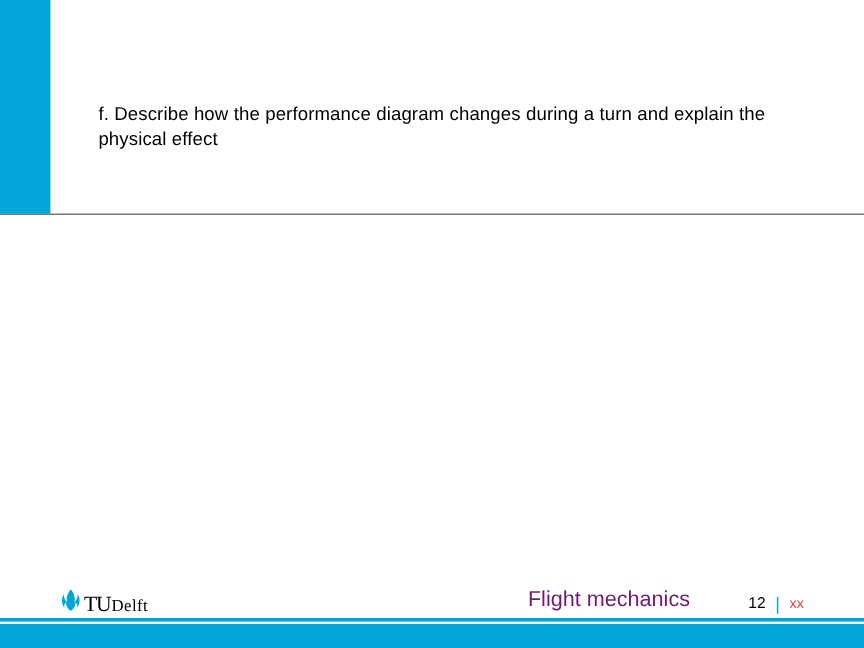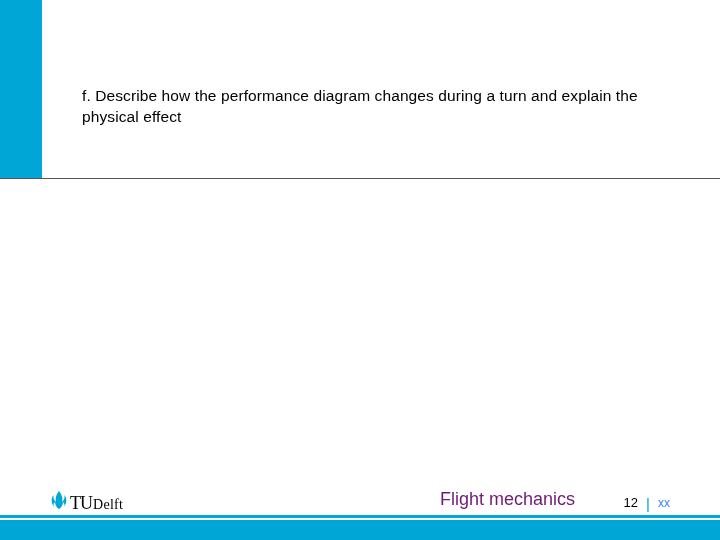--- a/index.html
+++ b/index.html
@@ -13,21 +13,21 @@
   .footer-band { position: absolute; left: 0; bottom: 0; width: 720px; height: 20px; background: #00a6d6; }
   .logo { position: absolute; left: 50px; bottom: 26px; display: flex; align-items: flex-end; gap: 2px; }
   .logo-flame { position: relative; width: 18px; height: 24px; }
   .logo-text { display: flex; align-items: baseline; font-family: Georgia, 'Times New Roman', serif; color: #000; }
   .logo-t { font-size: 18px; font-weight: 400; }
   .logo-u { font-size: 18px; font-weight: 400; margin-left: -1px; }
   .logo-delft { font-size: 14px; font-weight: 400; letter-spacing: 0.3px; }
   .course-name { position: absolute; right: 145px; bottom: 30px; font-size: 18px; color: #701a75; }
   .page-number { position: absolute; right: 82px; bottom: 30px; font-size: 13px; color: #000; }
   .page-sep { position: absolute; right: 70px; bottom: 28px; font-size: 15px; color: #00a6d6; }
-  .page-total { position: absolute; right: 50px; bottom: 30px; font-size: 12px; color: #3b82f6; }
+  .page-total { position: absolute; right: 50px; bottom: 30px; font-size: 12px; color: #ef4444; }
 </style>
 </head>
 <body>
 
 <div class="slide">
   <div class="top-stripe"></div>
   <div class="header-divider"></div>
 
   <div class="question">f. Describe how the performance diagram changes during a turn and explain the physical effect</div>
 

